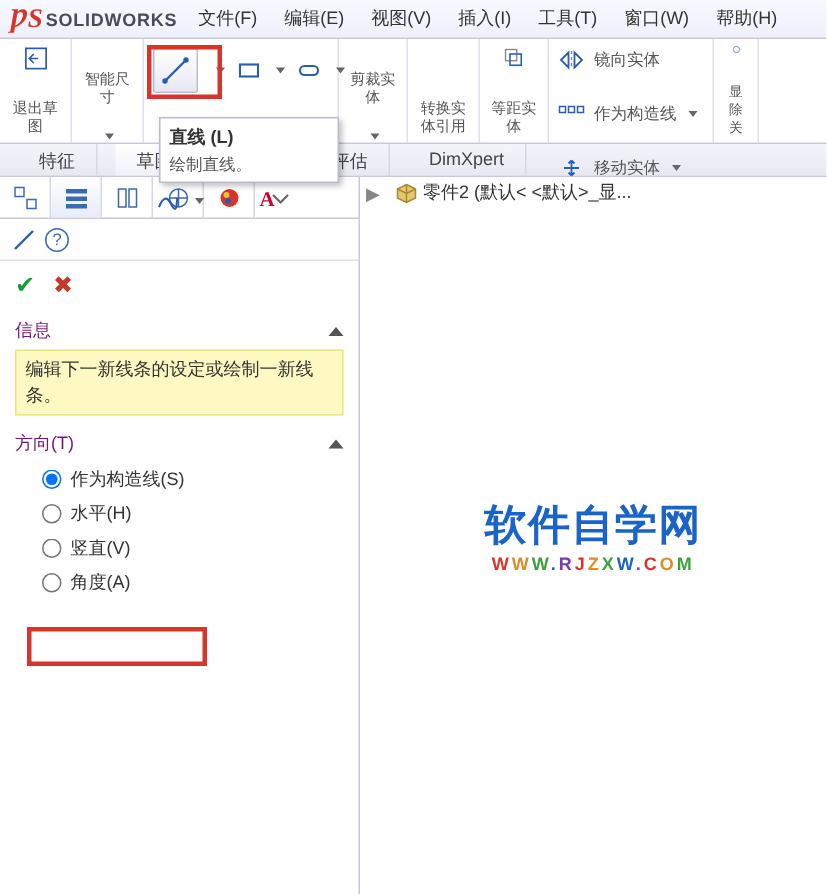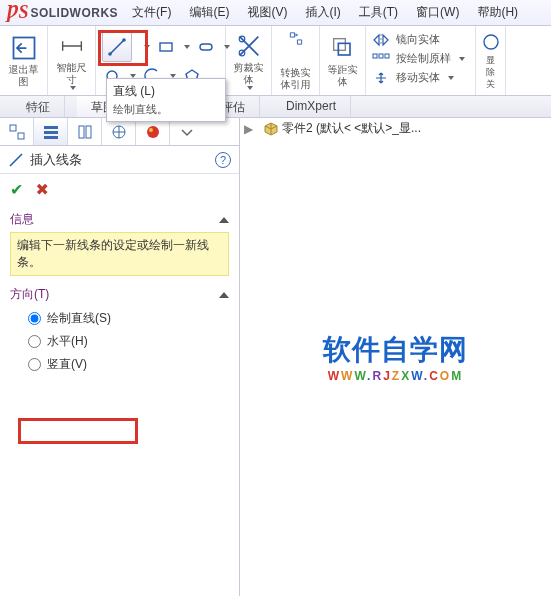--- a/index.html
+++ b/index.html
@@ -4,31 +4,31 @@
 <style>
   * { box-sizing: border-box; margin: 0; padding: 0; font-family: "Microsoft YaHei", Arial, sans-serif; }
   body { width: 551px; height: 596px; background: #fff; overflow: hidden; font-size: 12px; color: #333; position: relative; }
   .topbar { display: flex; align-items: center; height: 26px; background: linear-gradient(#f8f8ff,#eef0fc); border-bottom: 1px solid #c8c8d8; padding-left: 6px; }
   .logo { display: flex; align-items: center; gap: 2px; margin-right: 10px; }
   .logo-s { color: #d9342b; font-style: italic; font-weight: bold; font-size: 18px; font-family: Georgia, serif; }
   .logo-t { font-weight: bold; font-size: 12px; letter-spacing: 0.5px; color: #4a4a5a; }
   .menubar { display: flex; gap: 10px; font-size: 12px; color: #333; }
   .menu-item { padding: 2px 4px; white-space: nowrap; }
   .ribbon { display: flex; height: 70px; background: #fff; border-bottom: 1px solid #c8c8d8; position: relative; }
-  .rgroup { display: flex; flex-direction: column; align-items: center; justify-content: center; padding: 4px 6px; border-right: 1px solid #e0e0ec; font-size: 10px; color: #555; }
+  .rgroup { display: flex; flex-direction: column; align-items: center; justify-content: center; padding: 4px 6px; border-right: 1px solid #e0e0ec; font-size: 10px; color: #555; gap: 17px; }
   .rgroup .icon-lg { width: 28px; height: 28px; color: #2a5db0; }
   .rgroup .lbl { margin-top: 2px; text-align: center; line-height: 12px; }
   .rgroup.multi { flex-direction: column; align-items: flex-start; justify-content: flex-start; padding-top: 6px; }
   .iconrow { display: flex; gap: 6px; align-items: center; }
   .small-btn { width: 20px; height: 20px; display:flex; align-items:center; justify-content:center; color:#2a5db0; }
   .drop { border-left: 3px solid transparent; border-right: 3px solid transparent; border-top: 4px solid #666; margin-left:2px; display:inline-block; }
   .highlight-box { position:absolute; border:3px solid #d8342a; }
   .line-btn-box { width:30px; height:30px; border:1px solid #bcbcd0; background:linear-gradient(#fefefe,#e8e8f4); display:flex; align-items:center; justify-content:center; border-radius:2px; margin-right:4px; }
   .line-tooltip { position:absolute; top:78px; left:106px; width:120px; background:#fff; border:1px solid #bcbcd0; box-shadow:2px 2px 4px rgba(0,0,0,0.25); padding:4px 6px; font-size:12px; z-index:20; }
-  .line-tooltip .tt-title { font-weight:normal; }
+  .line-tooltip .tt-title { font-weight:bold; }
   .line-tooltip .tt-desc { color:#555; font-size:11px; margin-top:2px; }
   .tabs { display:flex; height:22px; background:linear-gradient(#f4f4fa,#e8e8f2); border-bottom:1px solid #c8c8d8; font-size:12px; }
   .tab { padding:3px 14px; border-right:1px solid #d8d8e4; color:#444;margin-left:12px; }
   .tab.active { background:linear-gradient(#fff,#f0f0fa); }
   .main { display:flex; height: calc(596px - 26px - 70px - 22px); }
   .panel { width:240px; border-right:1px solid #c8c8d8; display:flex; flex-direction:column; }
   .panel-tabs { display:flex; height:28px; border-bottom:1px solid #c8c8d8; }
   .ptab { width:34px; display:flex; align-items:center; justify-content:center; border-right:1px solid #d8d8e4; color:#3a6ab0; }
   .ptab.active { background:linear-gradient(#fff,#e8ecf8); }
   .panel-head { display:flex; align-items:center; height:28px; padding:0 8px; border-bottom:1px solid #e0e0ec; }
@@ -189,21 +189,21 @@
           <path d="M2 7l5-5v10z M16 7l-5-5v10z" fill="none" stroke="#2a5db0" stroke-width="1.2"></path>
         </svg>
       <span style="font-size:11px;">镜向实体</span>
     </div>
     <div class="iconrow" style="margin-bottom:4px;">
       <svg width="18" height="14" viewBox="0 0 18 14">
           <rect x="1" y="2" width="4" height="4" fill="none" stroke="#2a5db0"></rect>
           <rect x="7" y="2" width="4" height="4" fill="none" stroke="#2a5db0"></rect>
           <rect x="13" y="2" width="4" height="4" fill="none" stroke="#2a5db0"></rect>
         </svg>
-      <span style="font-size:11px;">按绘制原样</span>
+      <span style="font-size:11px;">作为构造线</span>
       <span class="drop"></span>
     </div>
     <div class="iconrow">
       <svg width="18" height="14" viewBox="0 0 18 14">
           <path d="M9 2v10 M4 7h10 M9 2l-2 2 M9 2l2 2 M9 12l-2-2 M9 12l2-2" stroke="#2a5db0" stroke-width="1.2" fill="none"></path>
         </svg>
       <span style="font-size:11px;">移动实体</span>
       <span class="drop"></span>
     </div>
   </div>
@@ -270,21 +270,20 @@
           <svg width="18" height="18" viewBox="0 0 18 18">
             <path d="M4 7l5 5 5-5" stroke="#666" fill="none" stroke-width="1.5"></path>
           </svg>
         </div>
     </div>
 
     <div class="panel-head">
       <svg class="icon" viewBox="0 0 16 16">
           <line x1="2" y1="14" x2="14" y2="2" stroke="#2a5db0" stroke-width="1.6"></line>
         </svg>
-      <span class="title">插入线条</span>
       <span class="help">?</span>
     </div>
 
     <div class="confirm-row">
       <span class="chk-ok">✔</span>
       <span class="chk-no">✖</span>
     </div>
 
     <div class="sect">
       <div class="sect-head">
@@ -294,30 +293,34 @@
       <div class="info-hl">编辑下一新线条的设定或绘制一新线条。</div>
     </div>
 
     <div class="sect">
       <div class="sect-head">
         <span>方向(T)</span>
         <span class="chev"></span>
       </div>
       <label class="opt">
           <input type="radio" name="d" checked="" style="">
-          <span>绘制直线(S)</span>
+          <span>作为构造线(S)</span>
         </label>
       <label class="opt">
           <input type="radio" name="d" style="">
           <span>水平(H)</span>
         </label>
       <label class="opt">
           <input type="radio" name="d" style="">
           <span>竖直(V)</span>
         </label>
+      <label class="opt">
+          <input type="radio" name="d" style="">
+          <span>角度(A)</span>
+        </label>
     </div>
 
 
     <div class="highlight-box" style="top:418px; left:18px; width:120px; height:26px; position:absolute;"></div>
   </div>
 
   <div class="viewport">
     <span class="vp-handle">▶</span>
     <div class="model-tree">
       <svg class="cube" viewBox="0 0 14 14">

